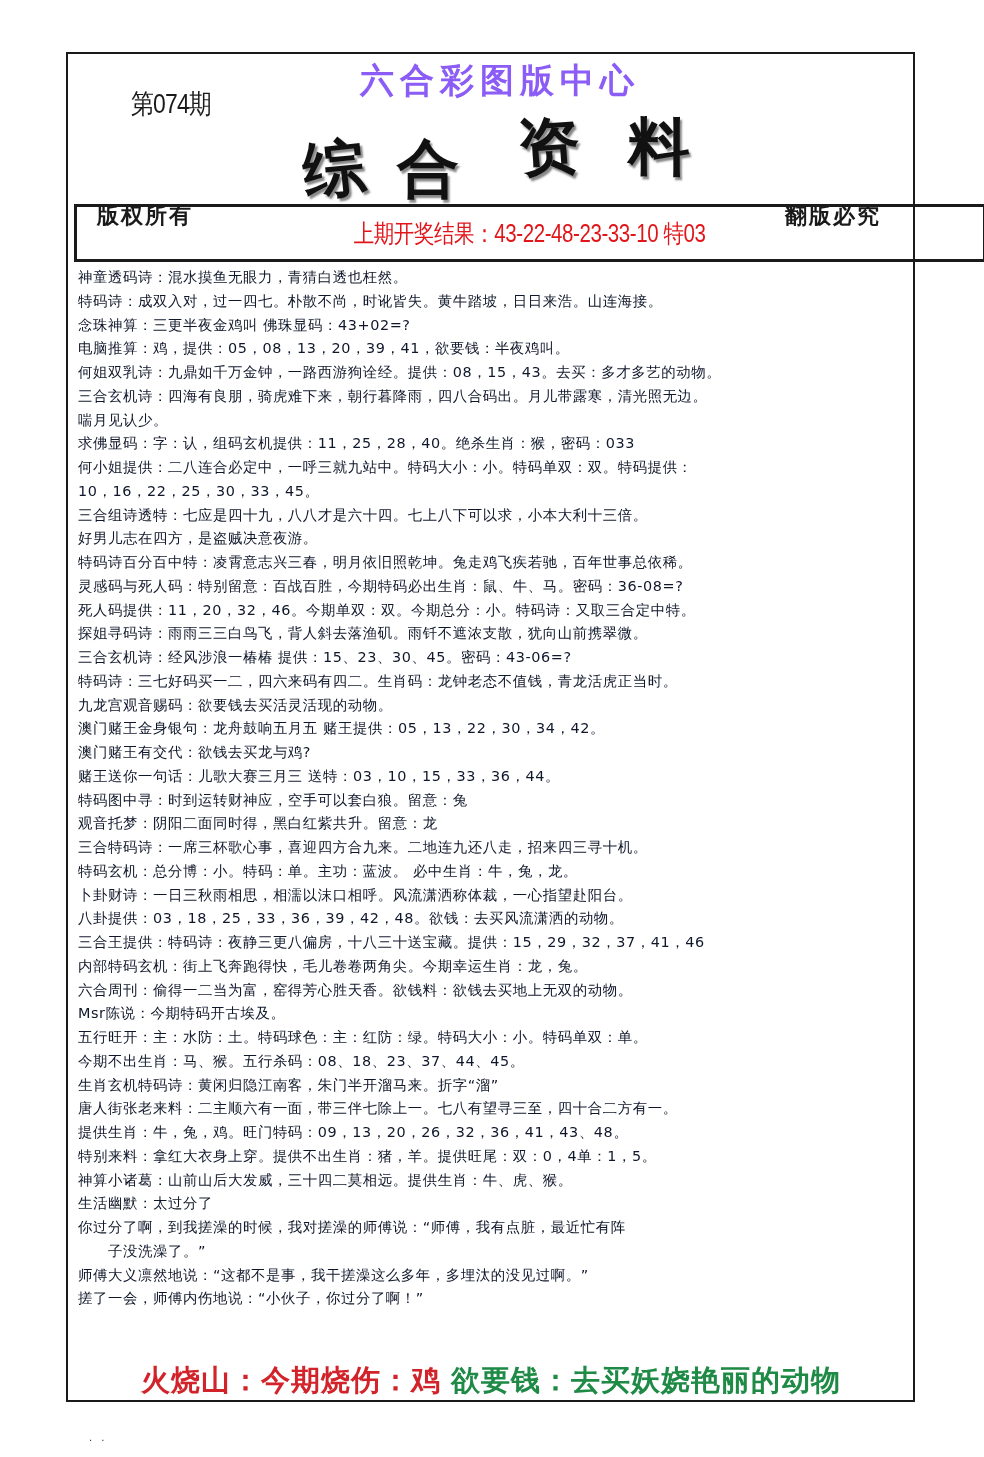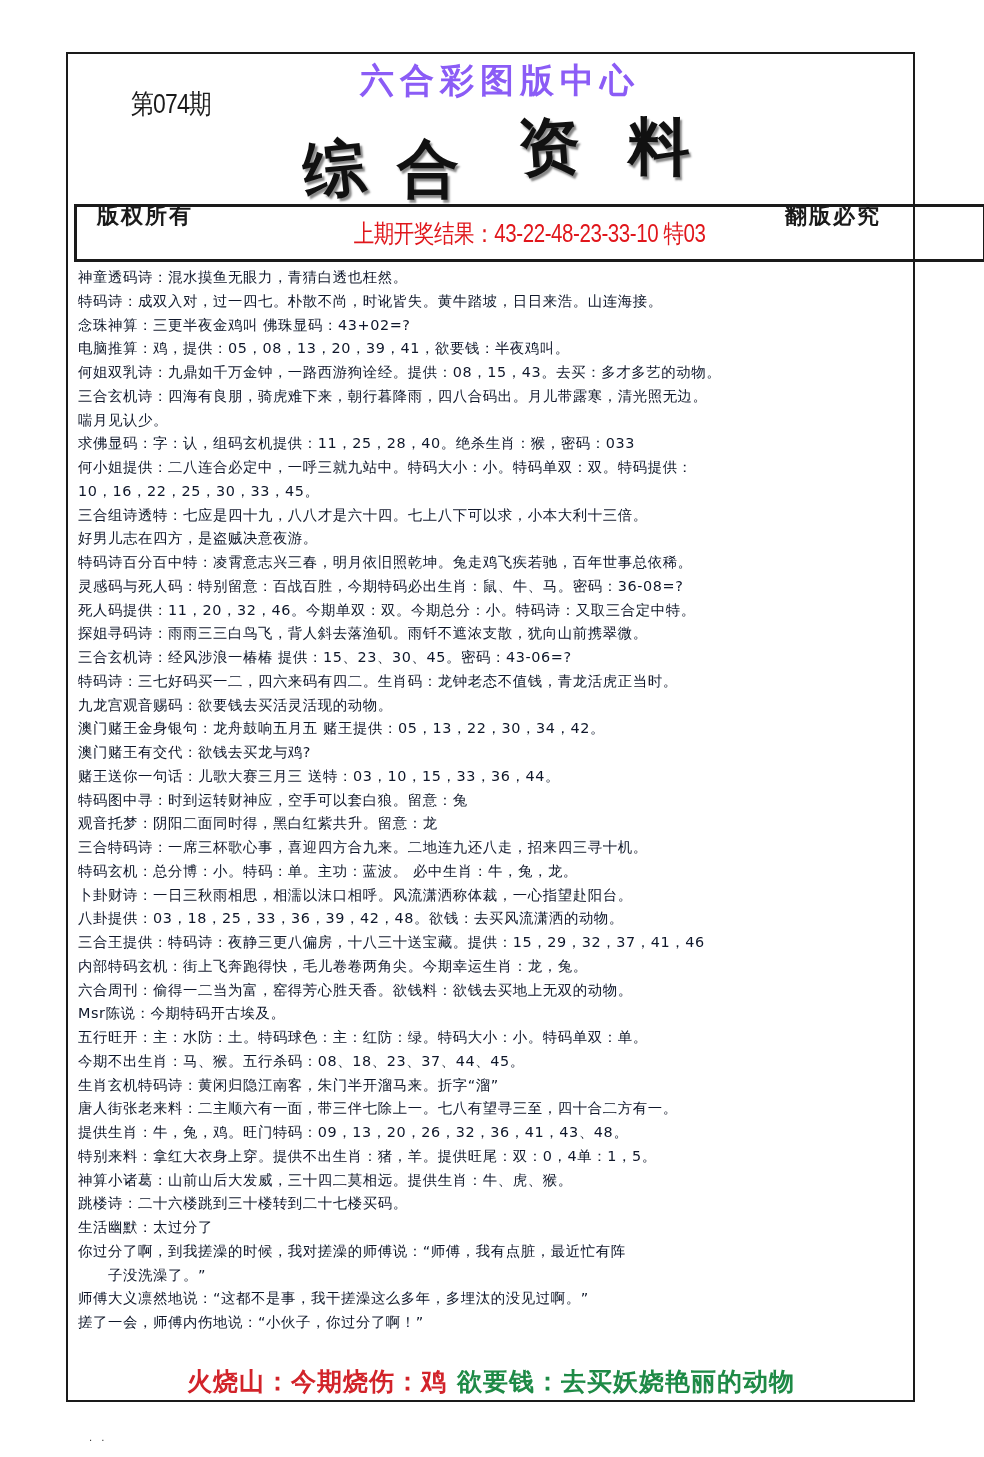--- a/index.html
+++ b/index.html
@@ -25,21 +25,21 @@
                 border: 3px solid #1a1a1a; box-sizing: border-box; display: flex;
                 align-items: center; justify-content: center; }
   .result-text { color: #e0161b; font-size: 25px; font-family: "Liberation Sans", sans-serif;
                  transform: scaleX(0.82); white-space: nowrap; letter-spacing: -0.5px; }
   .body { position: absolute; left: 78px; top: 266px; width: 830px; }
   .line { height: 23.75px; line-height: 23.75px; font-size: 14.4px; white-space: nowrap;
           font-family: "DejaVu Sans", sans-serif; color: #0f172a; letter-spacing: 0.6px; }
   .line.indent { padding-left: 30px; }
   .footer { position: absolute; left: 70px; top: 1362px; width: 842px; height: 38px;
             display: flex; align-items: center; justify-content: center; white-space: nowrap;
-            font-family: "DejaVu Serif", serif; font-weight: bold; font-size: 25px; letter-spacing: 1px; }
+            font-family: "DejaVu Serif", serif; font-weight: bold; font-size: 29px; letter-spacing: 1px; }
   .footer .red { color: #d2232a; }
   .footer .green { color: #1e8a46; margin-left: 10px; }
   .dots { position: absolute; left: 89px; top: 1432px; font-size: 10px; color: #333; letter-spacing: 3px; }
 </style>
 </head>
 <body>
 
 <div class="frame"></div>
 
 <div class="issue">第074期</div>
@@ -90,21 +90,20 @@
     <div class="line">内部特码玄机：街上飞奔跑得快，毛儿卷卷两角尖。今期幸运生肖：龙，兔。</div>
     <div class="line">六合周刊：偷得一二当为富，窑得芳心胜天香。欲钱料：欲钱去买地上无双的动物。</div>
     <div class="line">Msr陈说：今期特码开古埃及。</div>
     <div class="line">五行旺开：主：水防：土。特码球色：主：红防：绿。特码大小：小。特码单双：单。</div>
     <div class="line">今期不出生肖：马、猴。五行杀码：08、18、23、37、44、45。</div>
     <div class="line">生肖玄机特码诗：黄闲归隐江南客，朱门半开溜马来。折字“溜”</div>
     <div class="line">唐人街张老来料：二主顺六有一面，带三伴七除上一。七八有望寻三至，四十合二方有一。</div>
     <div class="line">提供生肖：牛，兔，鸡。旺门特码：09，13，20，26，32，36，41，43、48。</div>
     <div class="line">特别来料：拿红大衣身上穿。提供不出生肖：猪，羊。提供旺尾：双：0，4单：1，5。</div>
     <div class="line">神算小诸葛：山前山后大发威，三十四二莫相远。提供生肖：牛、虎、猴。</div>
-    <div class="line">跳楼诗：二十六楼跳到三十楼转到二十七楼买码。</div>
     <div class="line">生活幽默：太过分了</div>
     <div class="line">你过分了啊，到我搓澡的时候，我对搓澡的师傅说：“师傅，我有点脏，最近忙有阵</div>
     <div class="line indent">子没洗澡了。”</div>
     <div class="line">师傅大义凛然地说：“这都不是事，我干搓澡这么多年，多埋汰的没见过啊。”</div>
     <div class="line">搓了一会，师傅内伤地说：“小伙子，你过分了啊！”</div>
   </div>
 
 <div class="footer">
   <span class="red">火烧山：今期烧伤：鸡</span>
   <span class="green">欲要钱：去买妖娆艳丽的动物</span>

